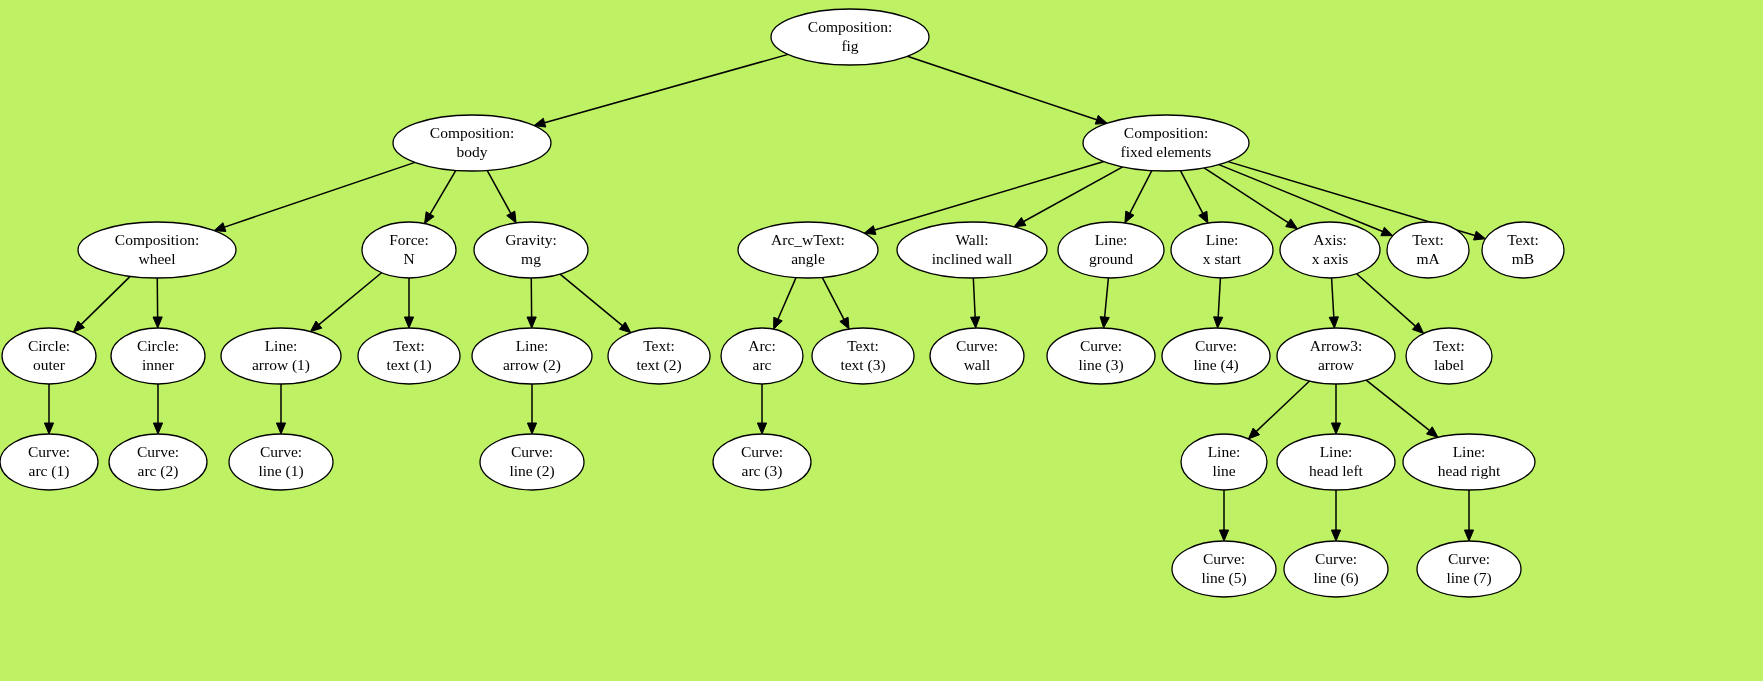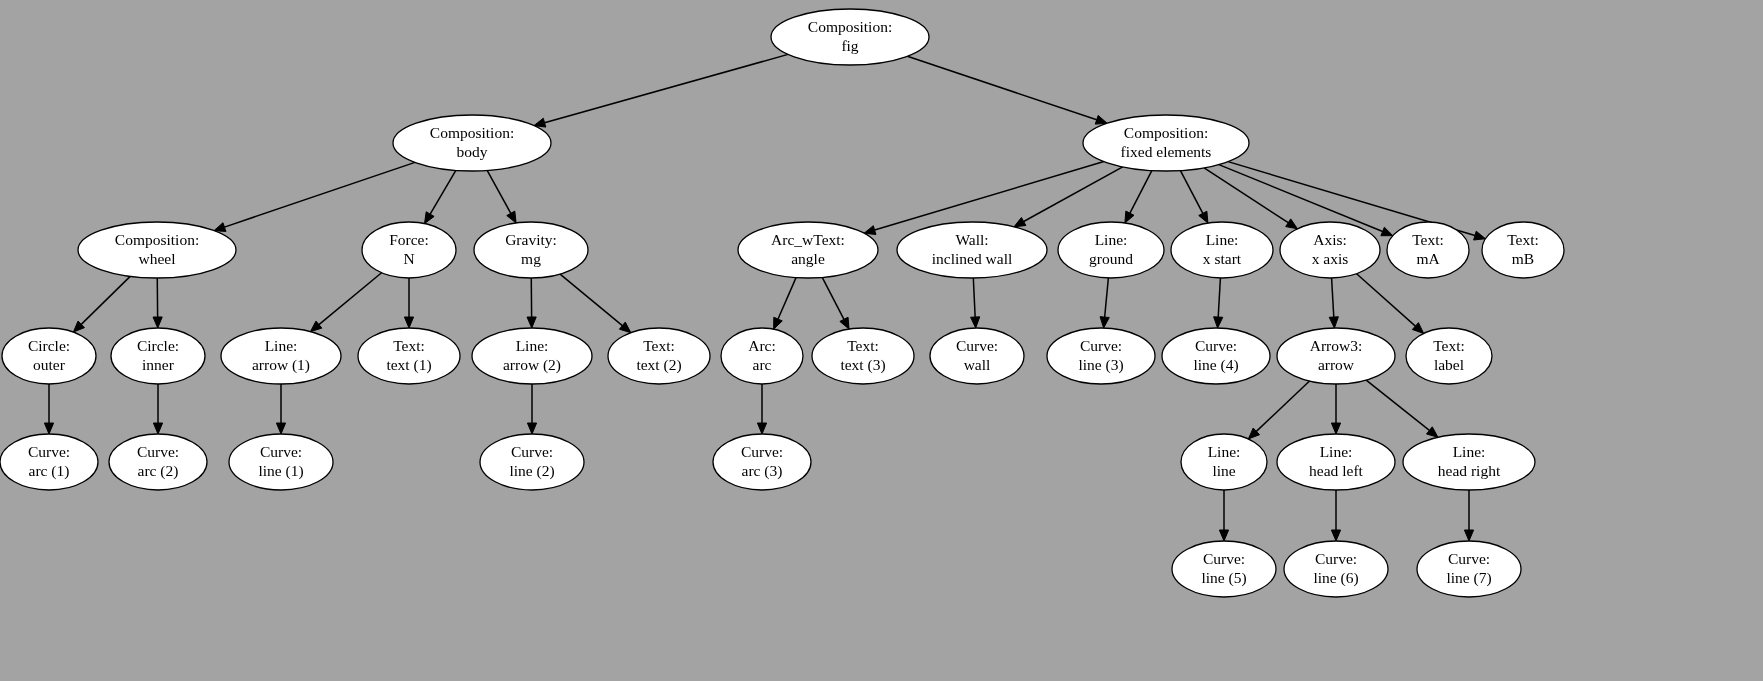--- a/index.html
+++ b/index.html
@@ -8,21 +8,21 @@
     padding: 0;
     background: #ffffff;
   }
   body {
     font-family: "Liberation Serif", "DejaVu Serif", serif;
   }
   #canvas {
     position: relative;
     width: 1763px;
     height: 681px;
-    background: #a3a3a3;
+    background: #bef264;
     overflow: hidden;
   }
   #graph-svg {
     position: absolute;
     left: 0;
     top: 0;
     width: 1763px;
     height: 681px;
   }
   .node-ellipse {

